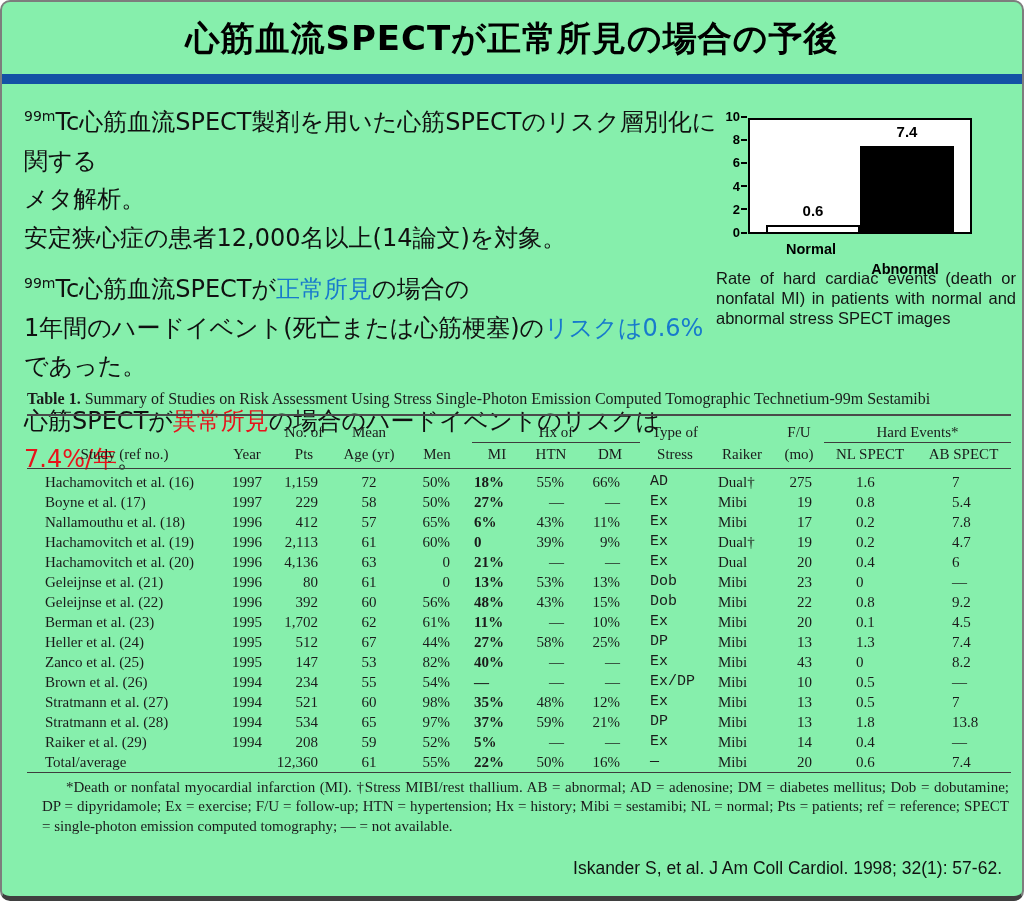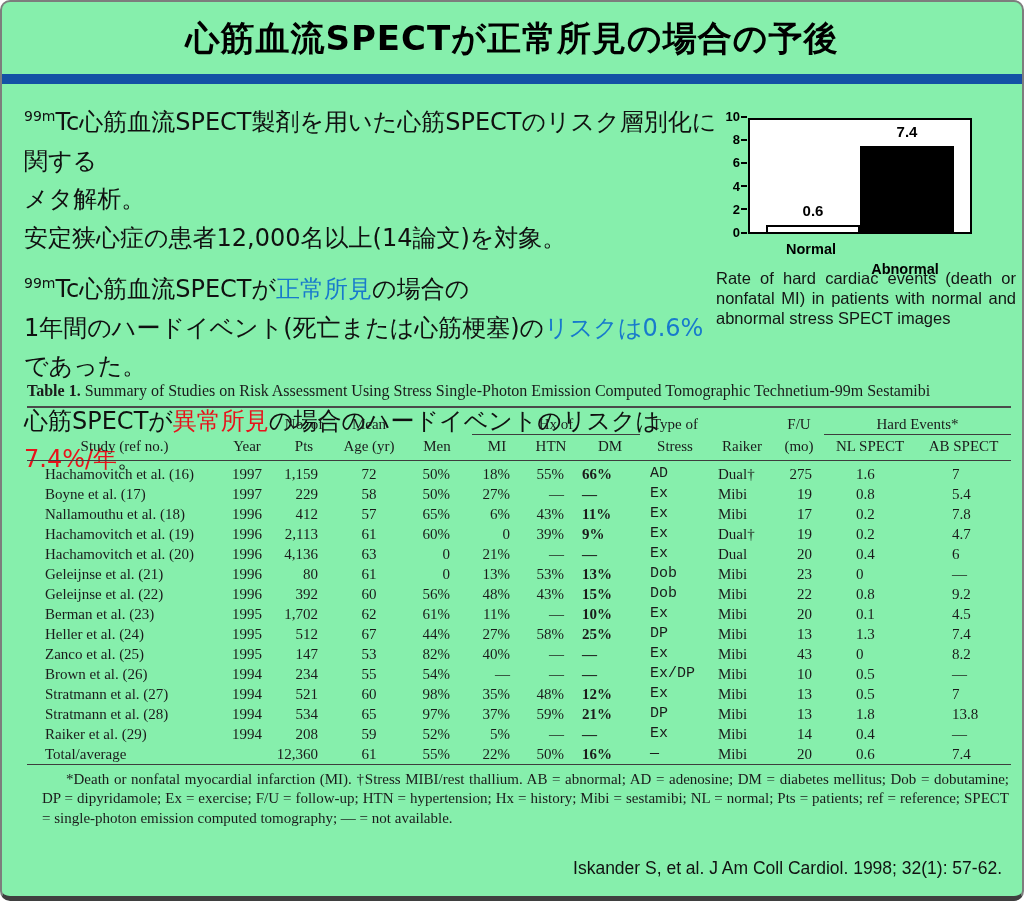--- a/index.html
+++ b/index.html
@@ -37,39 +37,39 @@
   .bar-label{position:absolute;text-align:center;font-family:"Liberation Sans",sans-serif;font-weight:bold;font-size:15px;color:#000;}
   .ytick{position:absolute;left:0;width:26px;text-align:right;font-family:"Liberation Sans",sans-serif;font-weight:bold;font-size:13px;color:#000;}
   .ytick::after{content:"";position:absolute;right:-7px;top:50%;margin-top:-1px;width:6px;height:2px;background:#000;}
   .xtick{position:absolute;top:141px;width:100px;text-align:center;font-family:"Liberation Sans",sans-serif;font-weight:bold;font-size:14.5px;color:#000;}
   .chart-caption{
     margin:8px 0 0 2px;font-family:"Liberation Sans",sans-serif;font-size:16.5px;line-height:20px;
     text-align:justify;color:#141414;
   }
   
   .table-block{position:absolute;left:25px;top:372px;width:984px;font-family:"Liberation Serif",serif;color:#1b1b1b;}
-  .table-title{margin:8px 0 6px 0;font-size:16px;white-space:nowrap;}
+  .table-title{margin:16px 0 6px 0;font-size:16px;white-space:nowrap;}
   .table-title b{font-weight:bold;}
   .rule-double{height:2px;border-top:1.5px solid #4a4a4a;border-bottom:1.5px solid #4a4a4a;}
   table.studies{width:100%;border-collapse:collapse;table-layout:fixed;font-size:15px;margin-top:4px;}
   table.studies th{font-weight:normal;padding:0 2px;white-space:nowrap;vertical-align:bottom;}
   tr.h1 th{height:22px;line-height:20px;text-align:center;}
   tr.h1 th.grp{border-bottom:1px solid #3d3d3d;}
   tr.h2 th{height:24px;line-height:22px;text-align:center;border-bottom:1.6px solid #3d3d3d;padding-bottom:3px;}
   table.studies td{height:20px;line-height:20px;padding:0 2px;white-space:nowrap;overflow:hidden;}
   tbody tr:first-child td{padding-top:3px;}
   tbody tr:last-child td{border-bottom:1.6px solid #3d3d3d;}
   table.studies td:nth-child(1){text-align:left;padding-left:18px;}
   table.studies td:nth-child(2){text-align:center;}
   table.studies td:nth-child(3){text-align:right;padding-right:18px;}
   table.studies td:nth-child(4){text-align:center;}
   table.studies td:nth-child(5){text-align:right;padding-right:22px;}
-  table.studies td:nth-child(6){text-align:right;padding-right:12px;}
+  table.studies td:nth-child(6){text-align:left;padding-right:12px;font-weight:bold;}
   table.studies td:nth-child(7){text-align:right;padding-right:16px;}
-  table.studies td:nth-child(8){padding-right:20px;font-weight:bold;}
+  table.studies td:nth-child(8){text-align:right;padding-right:20px;}
   table.studies td:nth-child(9){text-align:left;padding-left:10px;font-family:Liberation Mono, monospace;}
   table.studies td:nth-child(10){text-align:left;padding-left:8px;}
   table.studies td:nth-child(11){text-align:right;padding-right:12px;}
   table.studies td:nth-child(12){text-align:left;padding-left:32px;}
   table.studies td:nth-child(13){text-align:left;padding-left:36px;}
   .footnote{margin:5px 2px 0 15px;font-size:15px;line-height:19.5px;text-align:justify;text-indent:24px;}
   
   .citation{position:absolute;right:20px;top:856px;font-family:"Liberation Sans",sans-serif;font-size:17.5px;color:#111;}
 </style>
 </head>

